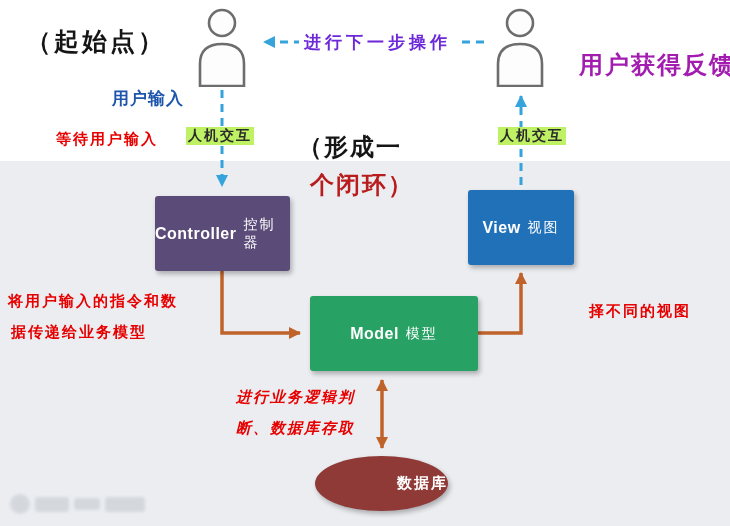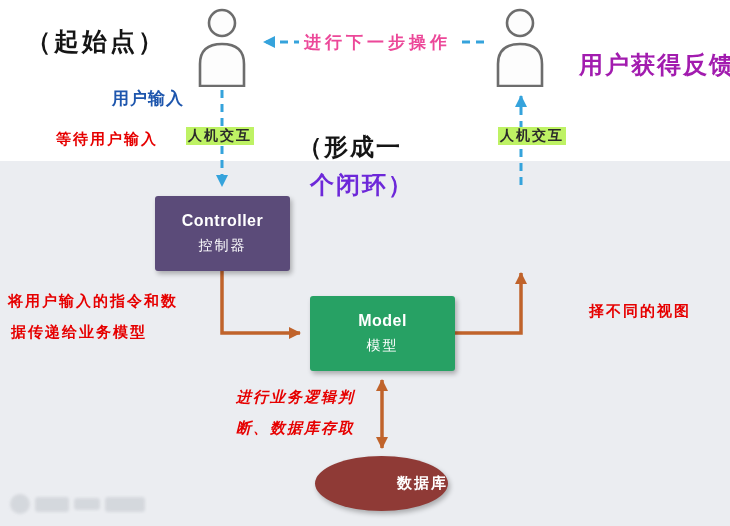--- a/index.html
+++ b/index.html
@@ -15,55 +15,54 @@
   .gray-bg {
     position: absolute;
     left: 0; top: 161px;
     width: 730px; height: 365px;
     background: #ebedf1;
   }
   .arrows { position: absolute; left: 0; top: 0; z-index: 2; }
   .txt { position: absolute; white-space: nowrap; z-index: 4; }
 
   .start-point   { left: 26px;  top: 25px;  font-size: 25px; font-weight: bold; color: #151515; letter-spacing: 3px; }
-  .next-step     { left: 299px; top: 31px;  font-size: 17px; font-weight: bold; color: #ec4899; letter-spacing: 4px; background: #fff; padding: 0 5px; }
+  .next-step     { left: 299px; top: 31px;  font-size: 17px; font-weight: bold; color: #6d28d9; letter-spacing: 4px; background: #fff; padding: 0 5px; }
   .user-feedback { left: 579px; top: 49px;  font-size: 24px; font-weight: bold; color: #a21caf; letter-spacing: 2px; }
   .user-input    { left: 112px; top: 87px;  font-size: 17px; font-weight: bold; color: #1e56ad; letter-spacing: 1px; }
   .wait-input    { left: 56px;  top: 130px; font-size: 15px; font-weight: bold; color: #e60000; letter-spacing: 2px; }
   .hci           { font-size: 14px; font-weight: bold; color: #2b2b2b; background: #bef264; padding: 0 2px; letter-spacing: 2px; }
   .hci-left      { left: 186px; top: 127px; }
   .hci-right     { left: 498px; top: 127px; }
   .loop-line1    { left: 298px; top: 131px; font-size: 24px; font-weight: bold; color: #151515; letter-spacing: 2px; }
-  .loop-line2    { left: 310px; top: 169px; font-size: 24px; font-weight: bold; color: #6d28d9; letter-spacing: 2px; }
+  .loop-line2    { left: 310px; top: 169px; font-size: 24px; font-weight: bold; color: #b91c1c; letter-spacing: 2px; }
   .result-user   { left: 579px; top: 131px; font-size: 15px; font-weight: bold; color: #e60000; letter-spacing: 1px; }
 
   .note { position: absolute; z-index: 4; font-size: 15px; font-weight: bold; color: #e60000; line-height: 31px; letter-spacing: 2px; white-space: nowrap; }
   .note-left   { left: 8px;   top: 285px; }
   .note-left .l2 { padding-left: 3px; }
   .note-right  { left: 585px; top: 295px; }
   .note-right .l2 { padding-left: 4px; }
   .note-middle { left: 236px; top: 381px; font-style: italic; }
 
   .node {
     position: absolute;
     z-index: 3;
     display: flex;
-    flex-direction: column;
     align-items: center;
     justify-content: center;
     gap: 7px;
     color: #fff;
     border-radius: 3px;
     box-shadow: 2px 3px 5px rgba(0,0,0,0.28);
   }
   .node .en { font-size: 16px; font-weight: bold; letter-spacing: 0.5px; }
   .node .cn { font-size: 14px; letter-spacing: 2px; }
   .node-controller { left: 155px; top: 196px; width: 135px; height: 75px; background: #5b4b79; }
   .node-view       { left: 468px; top: 190px; width: 106px; height: 75px; background: #2071b8; }
-  .node-model      { left: 310px; top: 296px; width: 145px; height: 75px; background: #27a164; }
+  .node-model      { left: 310px; top: 296px; width: 168px; height: 75px; background: #27a164; }
   .node-database   {
     position: absolute; z-index: 3;
     left: 315px; top: 456px; width: 133px; height: 55px;
     background: #8f3a36; border-radius: 50%;
     display: flex; align-items: center; justify-content: flex-end;
     color: #fff; font-size: 15px; font-weight: bold; letter-spacing: 2px;
     box-shadow: 2px 3px 5px rgba(0,0,0,0.28);
   }
 
   .person { position: absolute; z-index: 3; }
@@ -140,20 +139,24 @@
   </div>
   <div class="note note-middle">
     <div class="l1">进行业务逻辑判</div>
     <div class="l2">断、数据库存取</div>
   </div>
 
   <div class="node node-controller">
     <div class="en">Controller</div>
     <div class="cn">控制器</div>
   </div>
+  <div class="node node-view">
+    <div class="en">View</div>
+    <div class="cn">视图</div>
+  </div>
   <div class="node node-model">
     <div class="en">Model</div>
     <div class="cn">模型</div>
   </div>
   <div class="node-database">
     <span>数据库</span>
   </div>
 
   <div class="watermark">
     <span class="wm-blob wm-c"></span><span class="wm-blob wm-r1"></span><span class="wm-blob wm-r2"></span><span class="wm-blob wm-r3"></span>

